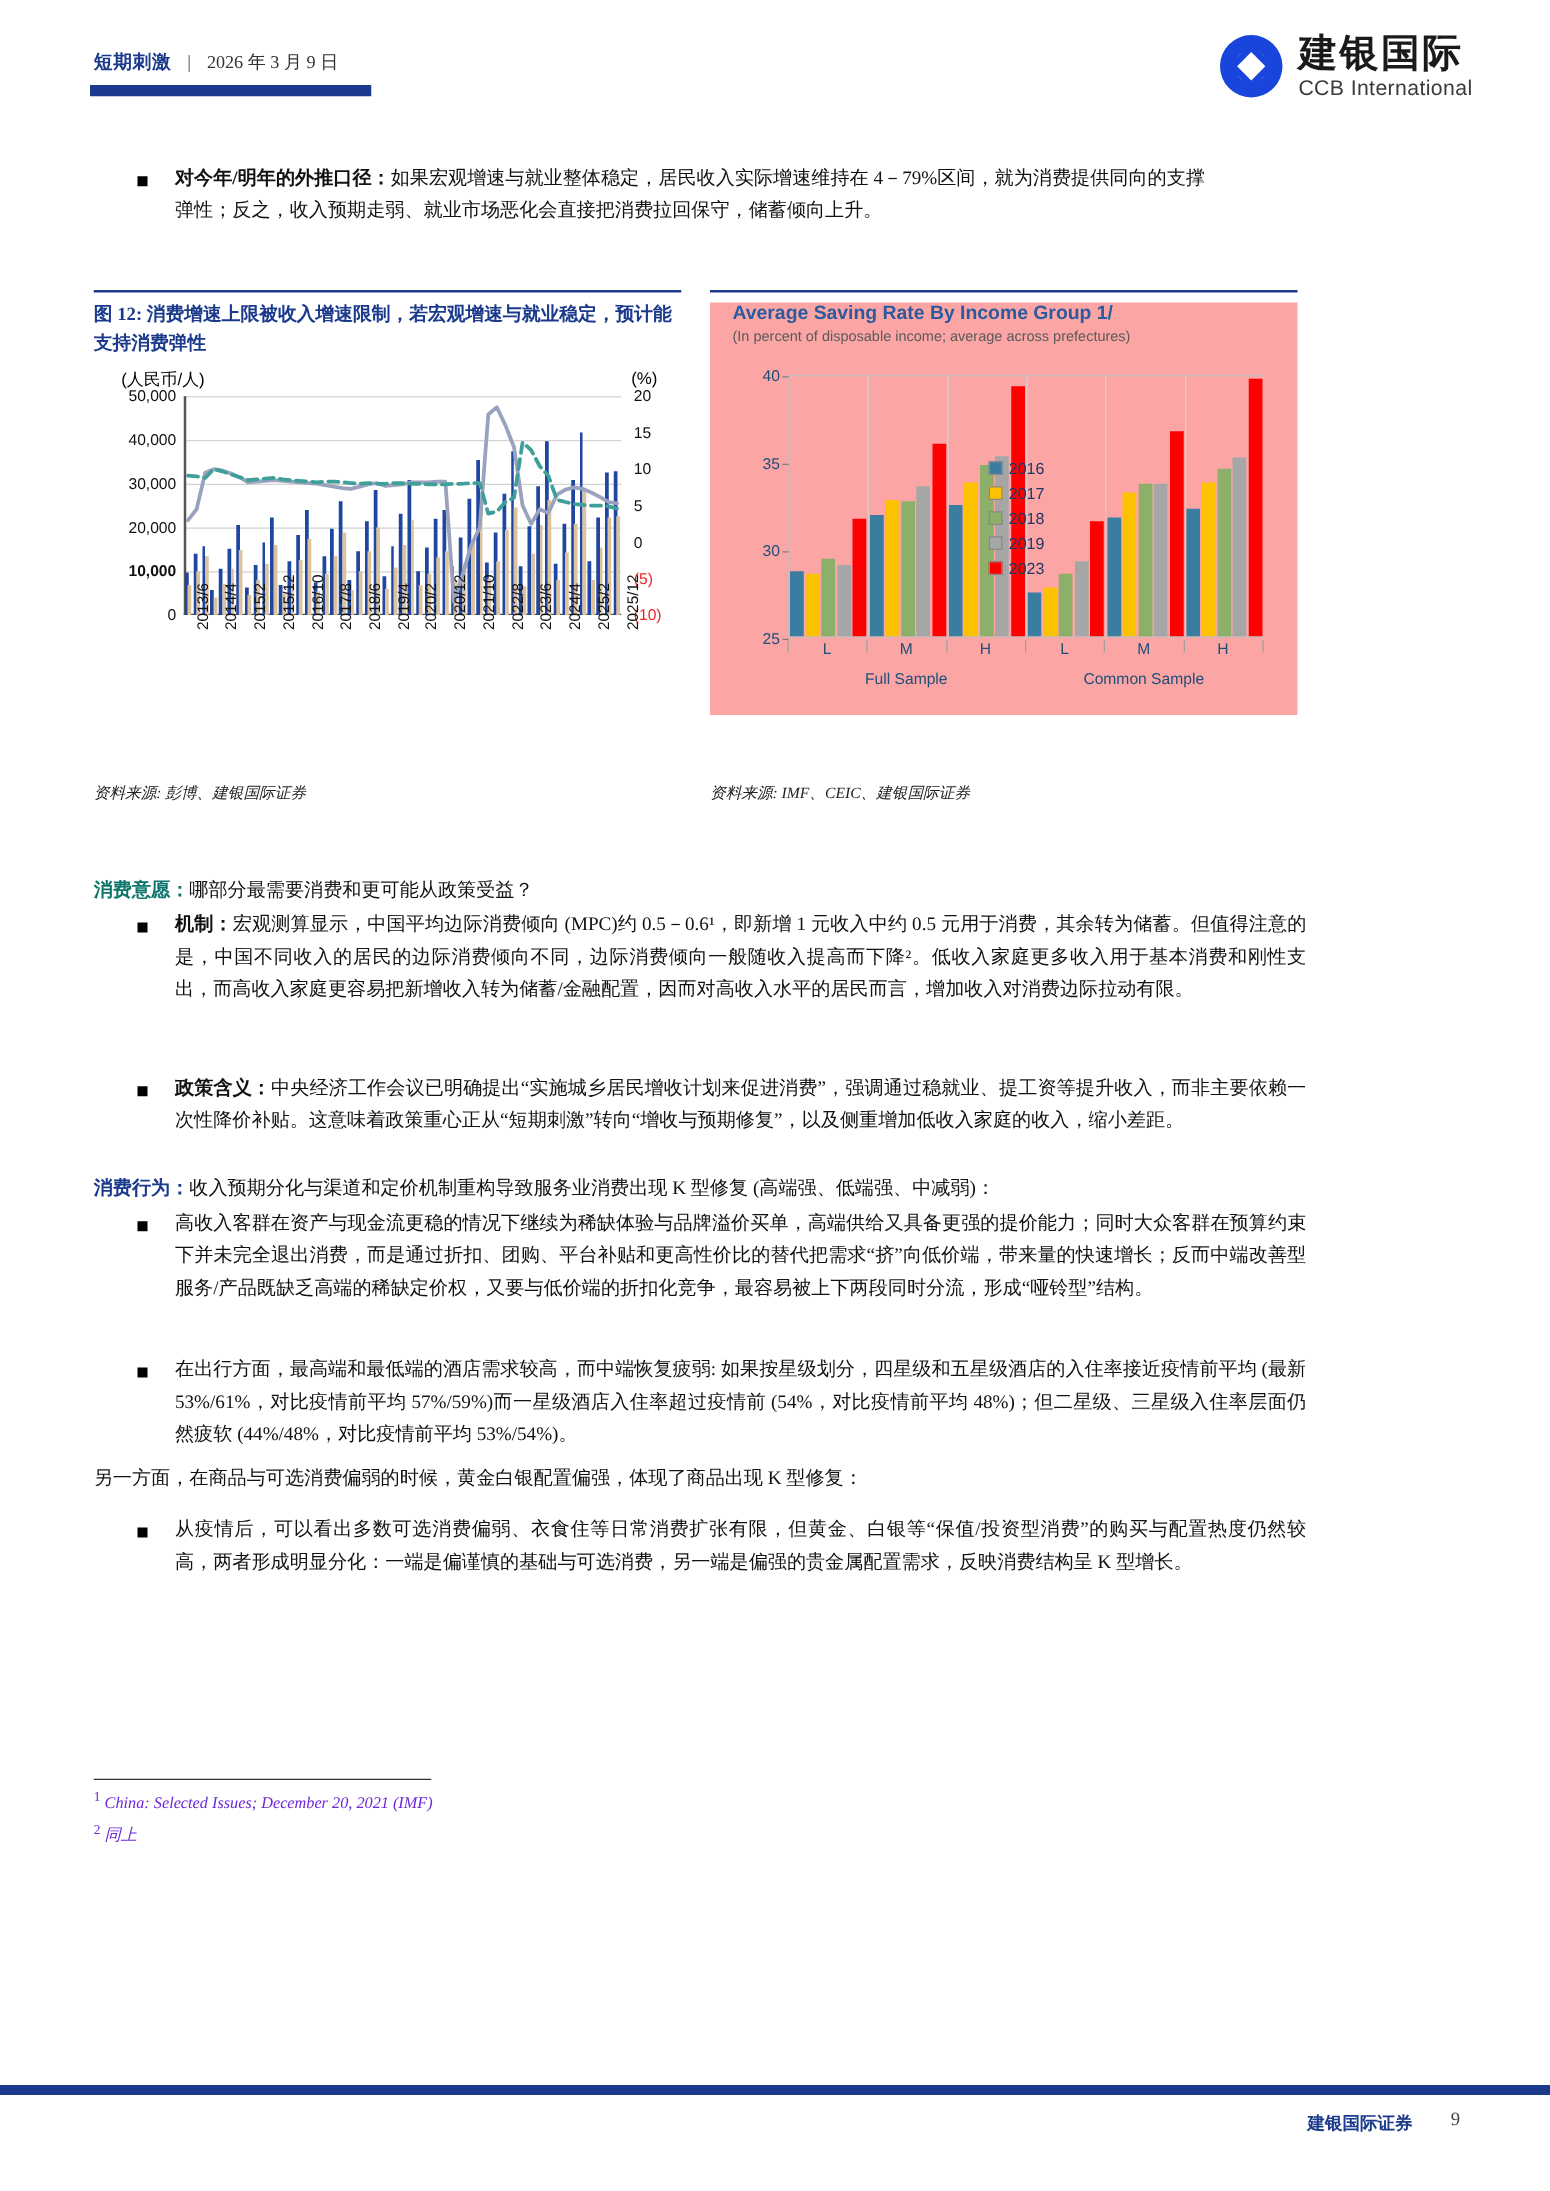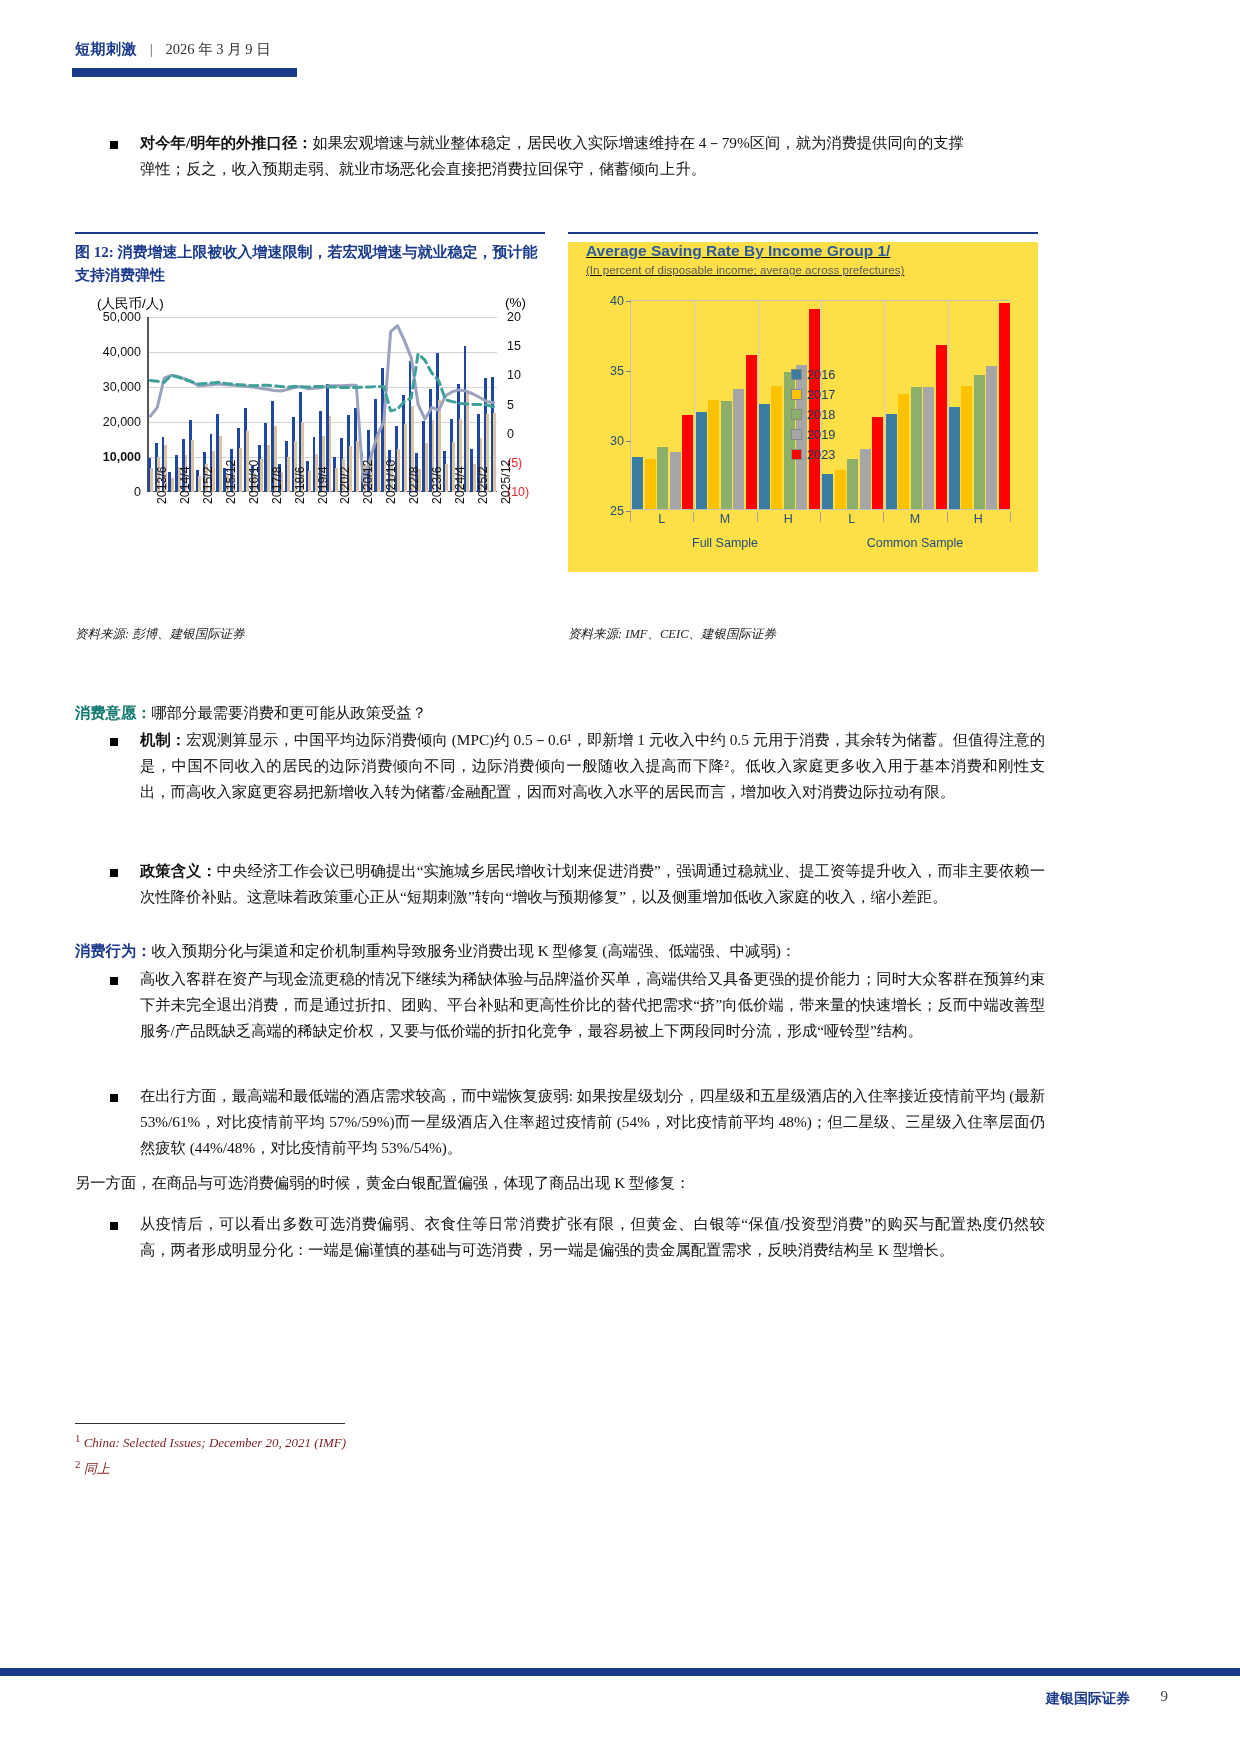--- a/index.html
+++ b/index.html
@@ -53,59 +53,73 @@
   .c12-xlab { position:absolute; font-size:12.3px; font-family:"Liberation Sans",sans-serif; color:#111;
               transform-origin:left top; transform:rotate(-90deg); white-space:nowrap; }
   .c12-legend { position:absolute; left:40px; top:295px; width:430px; font-size:13.3px; font-family:"Liberation Serif",serif;}
   .lg-row { display:flex; margin-bottom:6px; }
   .lg-item { display:flex; align-items:center; }
   .lg-swatch { width:42px; height:11px; margin-right:7px; }
   .lg-line { width:42px; height:0; border-top:3px solid #7f8cb4; margin-right:7px; }
   .lg-dash { width:42px; height:0; border-top:3.5px dashed #3fa09a; margin-right:7px; }
 
   
-  .c13 { position:relative; width:470px; height:330px; margin-top:8px; background:#fde047;text-decoration:underline; }
+  .c13 { position:relative; width:470px; height:330px; margin-top:8px; background:#fca5a5; }
   .c13-title { color:#2b5b9e; font-weight:bold; font-size:15.5px; font-family:"Liberation Sans",sans-serif; margin-left:18px;}
   .c13-sub { color:#5a5a5a; font-size:11.6px; font-family:"Liberation Sans",sans-serif; margin-left:18px; margin-top:3px;}
   .c13-plotarea { position:absolute; left:62px; top:58px; width:380px; height:210px; border:1px solid #bfbfbf; border-right:none;}
   .c13-ytick { position:absolute; right:calc(100% + 7px); font-size:12.5px; color:#1f4e79; transform:translateY(-50%); font-family:"Liberation Sans",sans-serif;}
   .c13-ytickmark { position:absolute; right:100%; width:5px; height:1px; background:#808080; }
   .c13-bar { width:11px; margin-right:1.5px; }
   .c13-sep { position:absolute; top:0; bottom:0; width:1px; background:#cfcfcf; }
   .c13-xlabels { position:absolute; left:62px; top:270px; width:380px; height:20px; }
   .c13-xlab { position:absolute; font-size:12.5px; color:#1f4e79; text-align:center; font-family:"Liberation Sans",sans-serif;}
   .c13-xlabels2 { position:absolute; left:62px; top:294px; width:380px; height:20px; }
   .c13-xlab2 { position:absolute; font-size:12.5px; color:#1f4e79; text-align:center; font-family:"Liberation Sans",sans-serif;}
   .c13-tickbar { position:absolute; top:0; width:1px; height:10px; background:#a0a0a0;}
   .c13-legend { position:absolute; left:160px; top:66px; }
   .c13-lg-row { display:flex; align-items:center; margin-bottom:5px; }
   .c13-lg-sw { width:11px; height:11px; margin-right:5px; border:0.5px solid #888; }
   .c13-lg-txt { font-size:12.8px; color:#1f3864; font-family:"Liberation Sans",sans-serif;}
 
   
   .footnote-rule { position:absolute; left:75px; top:1423px; width:270px; height:1px; background:#333; }
-  .fn { position:absolute; font-size:13px; font-style:italic; color:#7f1d1d; }
+  .fn { position:absolute; font-size:13px; font-style:italic; color:#6d28d9; }
   .fn sup { font-style:normal; }
 
   
   .footer-rule { position:absolute; left:0; top:1668px; width:1240px; height:8px; background:#1b3a8c; }
   .footer-txt { position:absolute; right:110px; top:1690px; font-size:14px; font-weight:bold; color:#1b3a8c; }
   .footer-pg { position:absolute; right:72px; top:1688px; font-size:15px; color:#444; }
 </style>
 </head>
 <body>
 
 <div class="page-header">
   <div class="hdr-left">
     <span class="hdr-cat">短期刺激</span>
     <span class="hdr-sep">|</span>
     <span class="hdr-date">2026 年 3 月 9 日</span>
   </div>
   <div class="hdr-rule"></div>
 
+  <div class="logo-wrap">
+    <div class="logo-mark">
+      <svg width="54" height="54" viewBox="0 0 54 54">
+        <path d="M27 2 A25 25 0 1 0 27 52 A25 25 0 0 0 27 2 Z M27 14 A13 13 0 1 1 27 40 A13 13 0 1 1 27 14 Z" fill="#1a45dd"></path>
+        <rect x="14" y="14" width="26" height="26" fill="#1a45dd" transform="rotate(45 27 27)"></rect>
+        <rect x="19" y="19" width="16" height="16" fill="#ffffff" transform="rotate(45 27 27)"></rect>
+        <path d="M36 6 L50 19 L44 19 L32 8 Z" fill="#1a45dd"></path>
+      </svg>
+    </div>
+    <div>
+      <div class="logo-text-cn">建银国际</div>
+      <div class="logo-text-en">CCB International</div>
+    </div>
+  </div>
 </div>
 
 <div class="bullet-sq" style="left:110px; top:141px;"></div>
 <div class="para" style="left:140px; top:130px; width:905px;">
   <span class="b">对今年/明年的外推口径：</span><span>如果宏观增速与就业整体稳定，居民收入实际增速维持在 4－79%区间，就为消费提供同向的支撑</span>
 </div>
 <div class="para" style="left:140px; top:156px; width:905px;">
   <span>弹性；反之，收入预期走弱、就业市场恶化会直接把消费拉回保守，储蓄倾向上升。</span>
 </div>
 

